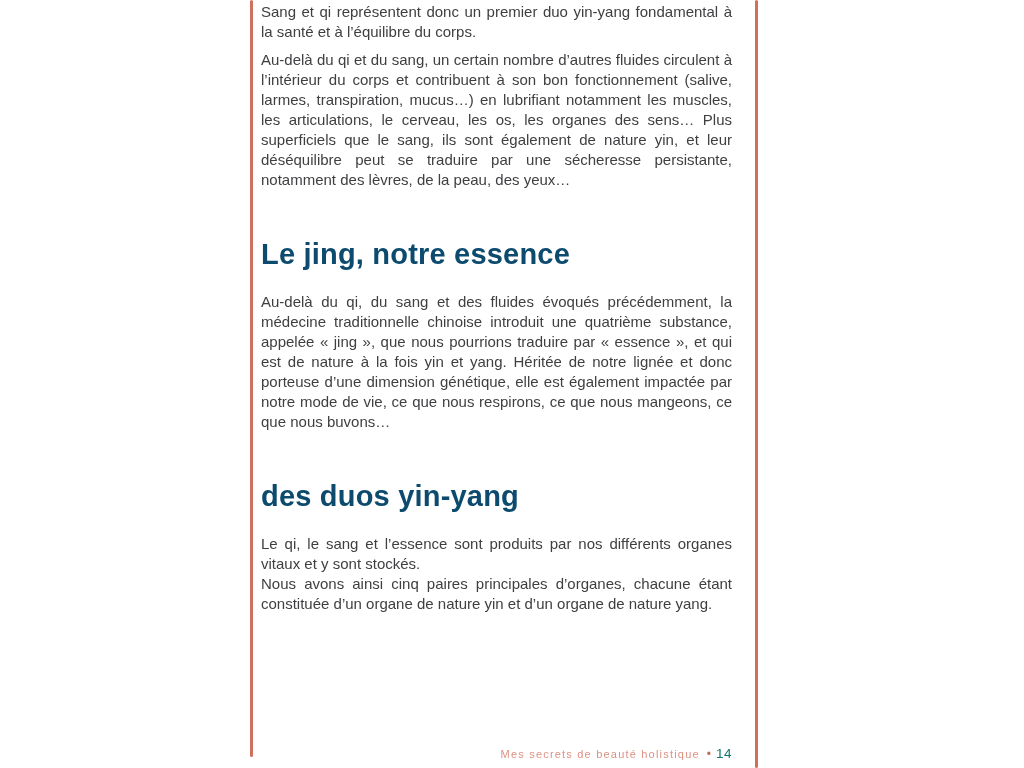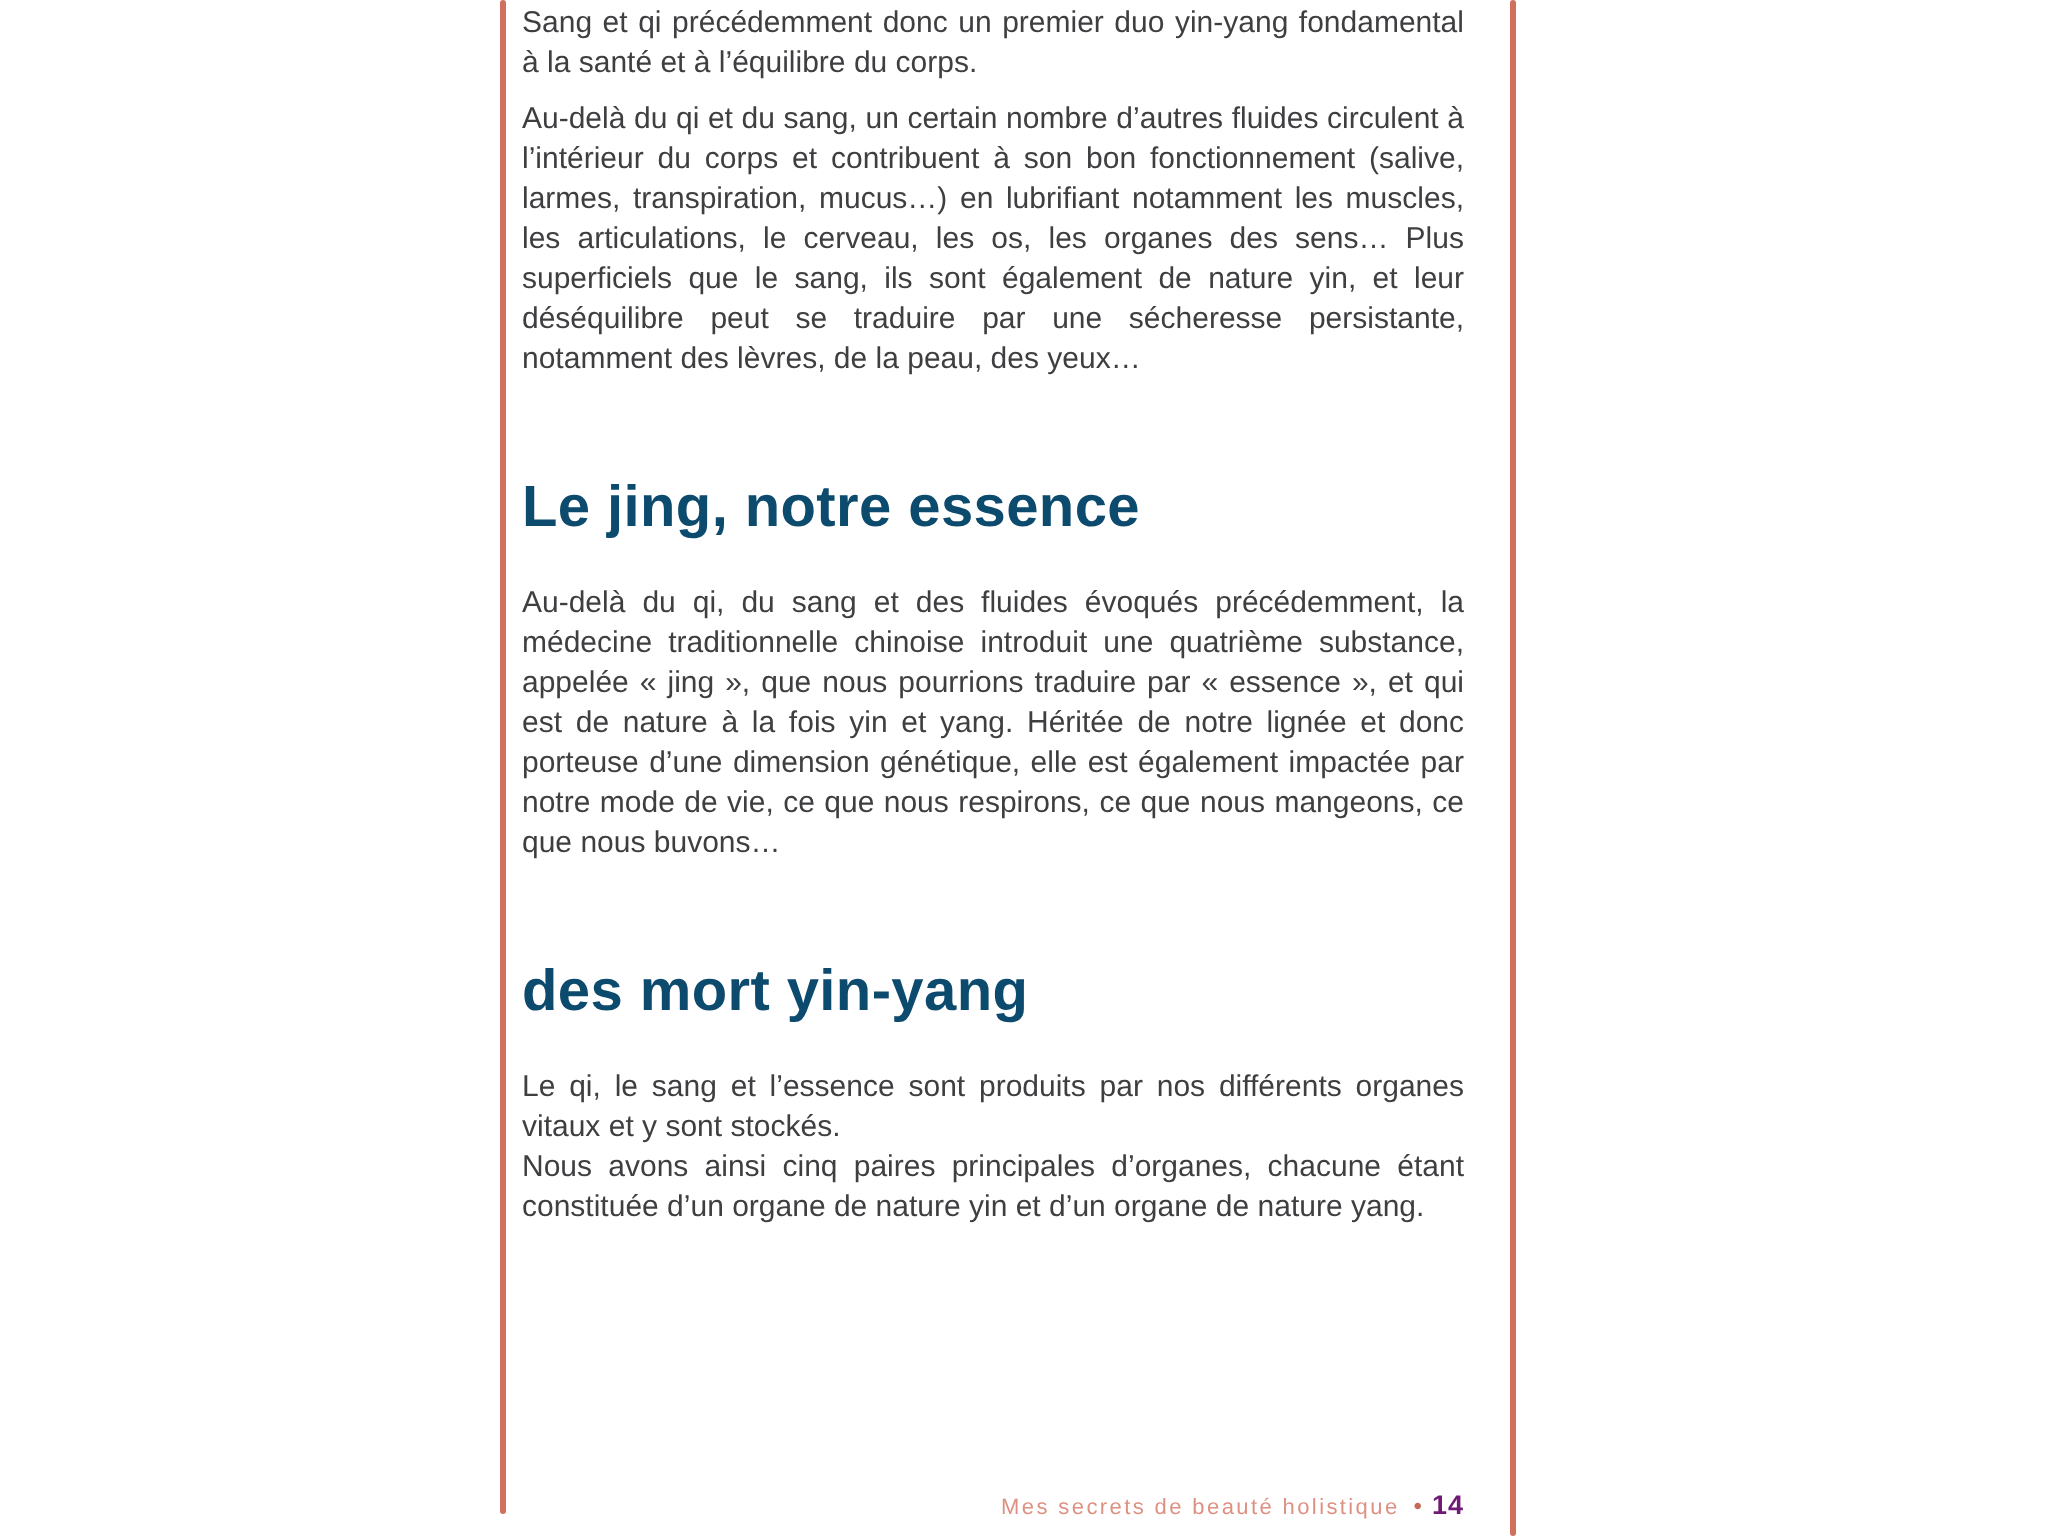--- a/index.html
+++ b/index.html
@@ -66,48 +66,48 @@
     color: #dd9183;
     font-size: 11px;
     letter-spacing: 1.2px;
   }
   .footer-sep {
     color: #c66a58;
     font-size: 12px;
     margin: 0 5px 0 7px;
   }
   .footer-page {
-    color: #701a75;
+    color: #0f766e;
     font-size: 13.5px;
-    font-weight: bold;
+    font-weight: normal;
     letter-spacing: 0.5px;
     text-align: center;
   }
 </style>
 </head>
 <body>
 
 <div class="stage">
 
   <div class="rule rule-left"></div>
   <div class="rule rule-right"></div>
 
   <main class="content">
 
-    <p class="body-para">Sang et qi précédemment donc un premier duo yin-yang fondamental à la santé et à l’équilibre du corps.</p>
+    <p class="body-para">Sang et qi représentent donc un premier duo yin-yang fondamental à la santé et à l’équilibre du corps.</p>
 
     <p class="body-para gap-before">Au-delà du qi et du sang, un certain nombre d’autres fluides circulent à l’intérieur du corps et contribuent à son bon fonctionnement (salive, larmes, transpiration, mucus…) en lubrifiant notamment les muscles, les articulations, le cerveau, les os, les organes des sens… Plus superficiels que le sang, ils sont également de nature yin, et leur déséquilibre peut se traduire par une sécheresse persistante, notamment des lèvres, de la peau, des yeux…</p>
 
     <h1 class="heading">Le jing, notre essence</h1>
 
     <p class="body-para">Au-delà du qi, du sang et des fluides évoqués précédemment, la médecine traditionnelle chinoise introduit une quatrième substance, appelée « jing », que nous pourrions traduire par « essence », et qui est de nature à la fois yin et yang. Héritée de notre lignée et donc porteuse d’une dimension génétique, elle est également impactée par notre mode de vie, ce que nous respirons, ce que nous mangeons, ce que nous buvons…</p>
 
 
     <h1 class="heading">
-      <span class="heading-line">des mort yin-yang</span>
+      <span class="heading-line">des duos yin-yang</span>
     </h1>
 
     <p class="body-para">Le qi, le sang et l’essence sont produits par nos différents organes vitaux et y sont stockés.</p>
 
     <p class="body-para">Nous avons ainsi cinq paires principales d’organes, chacune étant constituée d’un organe de nature yin et d’un organe de nature yang.</p>
 
   </main>
 
   <footer class="footer">
     <span class="footer-title">Mes secrets de beauté holistique</span><span class="footer-sep">•</span><span class="footer-page">14</span>

